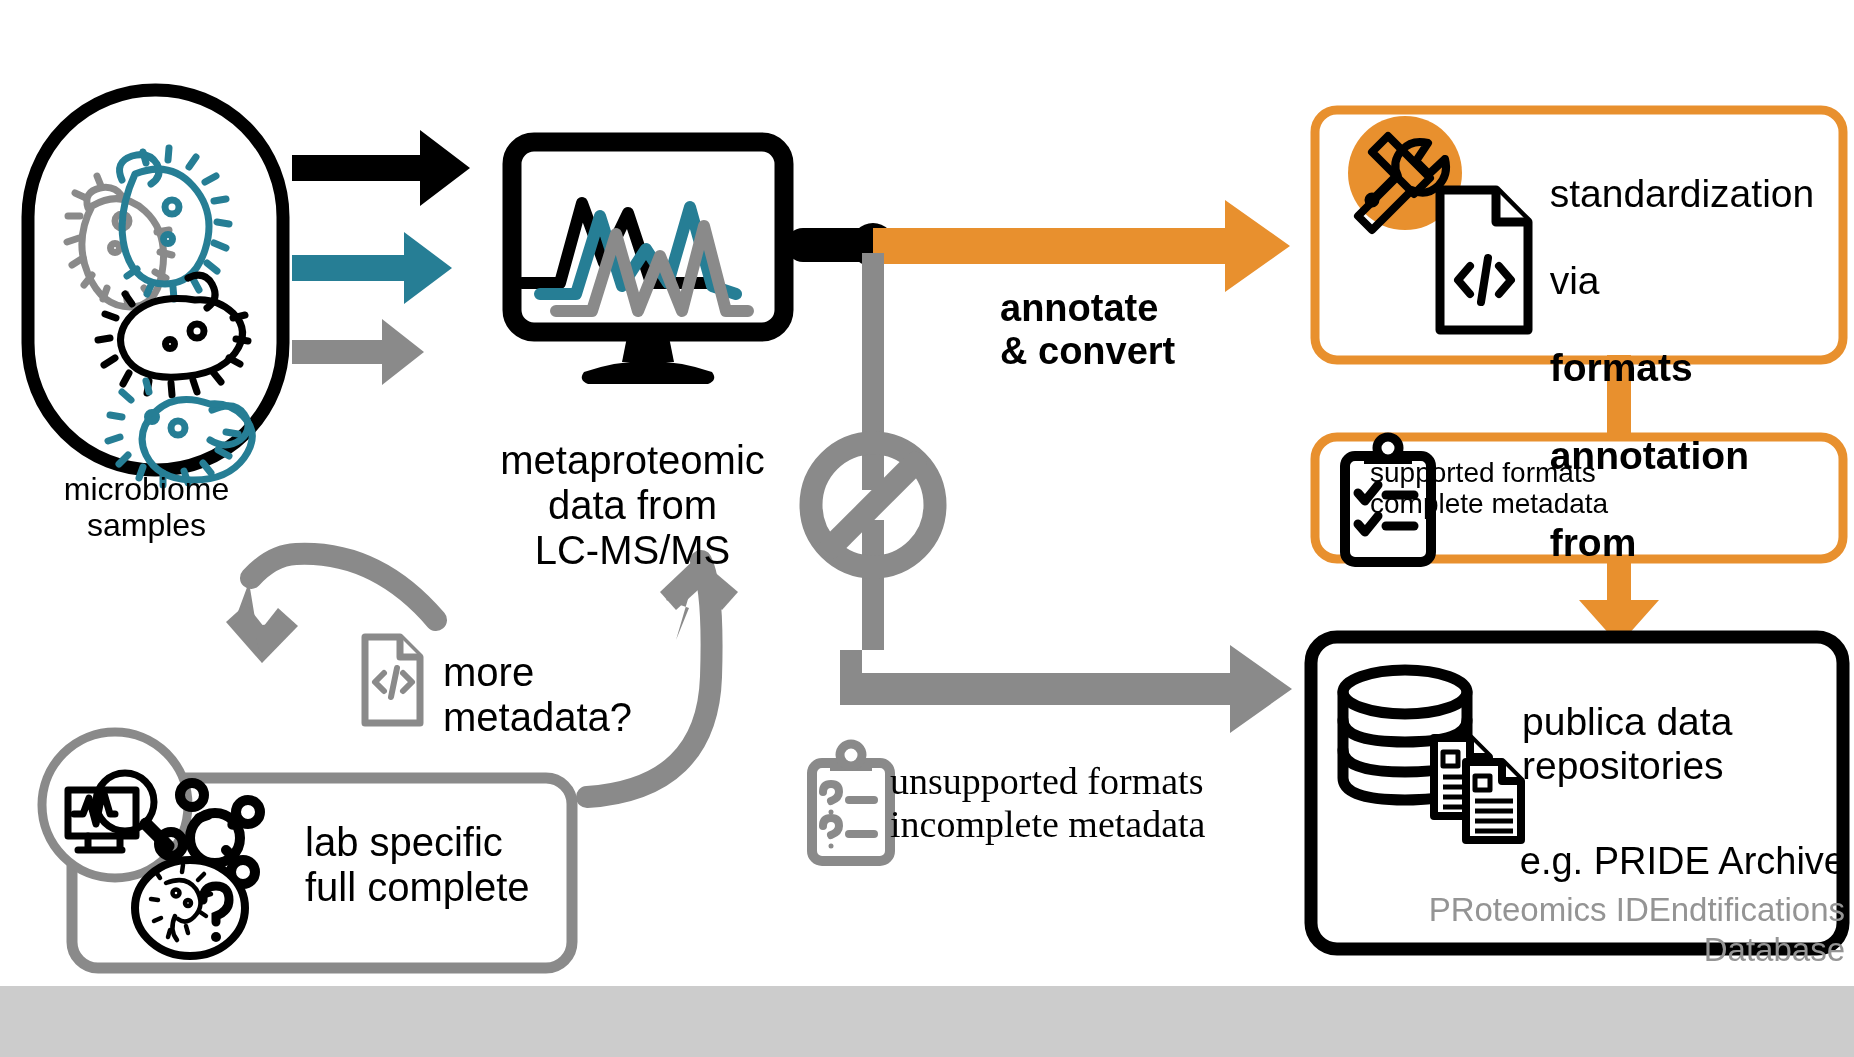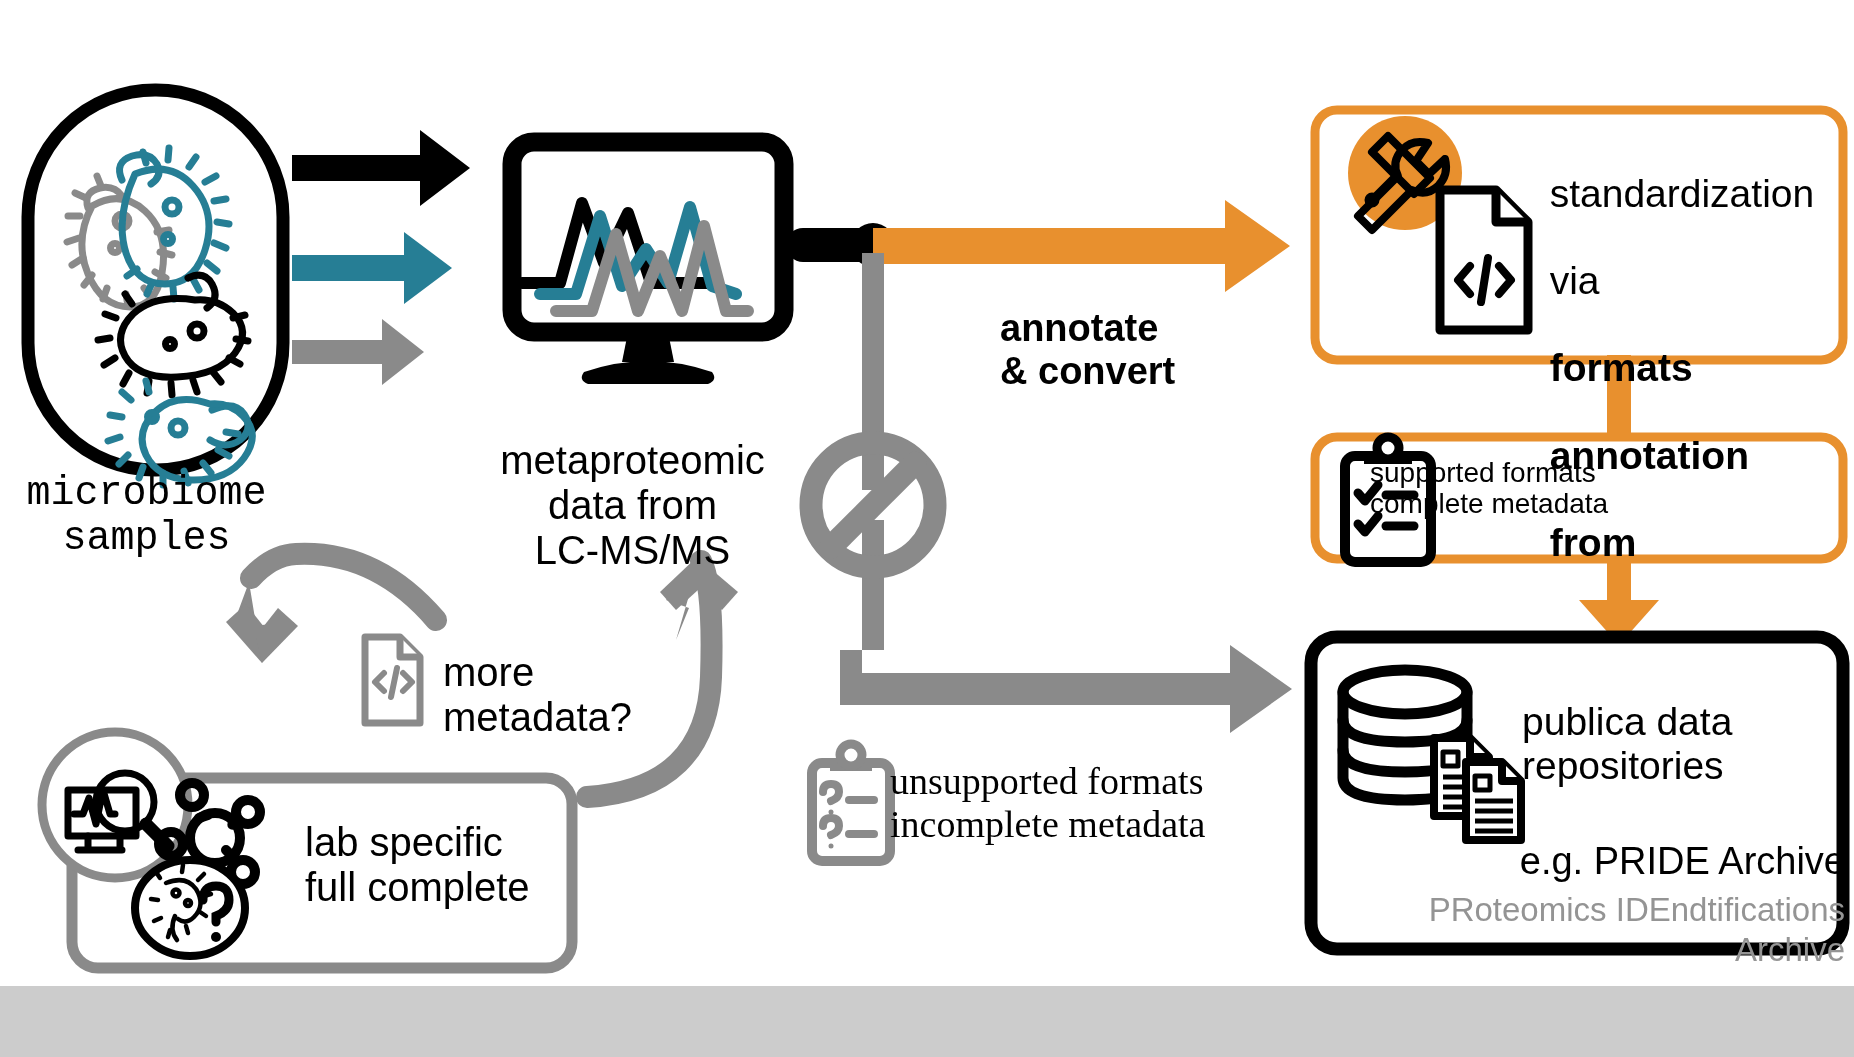--- a/index.html
+++ b/index.html
@@ -9,23 +9,23 @@
   .abs{position:absolute;}
   .txt{position:absolute;line-height:1.12;white-space:pre;}
   .center{text-align:center;}
   .bold{font-weight:bold;}
   svg{display:block;overflow:visible;}
 
   
   #footer{position:absolute;left:0;top:986px;width:1854px;height:71px;background:#cccccc;}
 
   
-  #lbl-microbiome{left:14px;top:472px;width:265px;font-size:40px;font-family:Liberation Mono, monospace;}
+  #lbl-microbiome{left:14px;top:472px;width:265px;font-size:32px;}
   #lbl-instrument{left:455px;top:438px;width:355px;font-size:40px;}
-  #lbl-annotate{left:1000px;top:287px;width:300px;font-size:38px;margin-top:20px;}
+  #lbl-annotate{left:1000px;top:287px;width:300px;font-size:38px;}
   #lbl-std{left:1528px;top:128px;width:330px;font-size:39px;}
   #lbl-supported{left:1370px;top:457px;width:440px;font-size:28px;}
   #lbl-unsupported{left:890px;top:760px;width:460px;font-size:38px;font-family:Liberation Serif, serif;}
   #lbl-repos{left:1522px;top:700px;width:300px;font-size:39px;}
   #lbl-pride{left:1380px;top:840px;width:465px;font-size:38px;text-align:right;}
   #lbl-pridefull{left:1380px;top:890px;width:465px;font-size:33px;color:#949494;
                  text-align:right;line-height:1.2;}
   #lbl-more{left:443px;top:650px;width:250px;font-size:40px;}
   #lbl-lab{left:305px;top:820px;width:280px;font-size:40px;}
 </style>
@@ -313,21 +313,21 @@
 
 <div class="txt" id="lbl-unsupported">unsupported formats
 incomplete metadata</div>
 
 <div class="txt" id="lbl-pride">e.g. PRIDE Archive</div>
 
 <div class="txt" id="lbl-repos">publica data
 repositories</div>
 
 <div class="txt" id="lbl-pridefull">PRoteomics IDEndtifications
-Archive</div>
+Database</div>
 
 <div class="txt" id="lbl-more">more
 metadata?</div>
 
 <div class="txt" id="lbl-lab">lab specific
 full complete</div>
 
 </div>
 
 <div id="footer">

